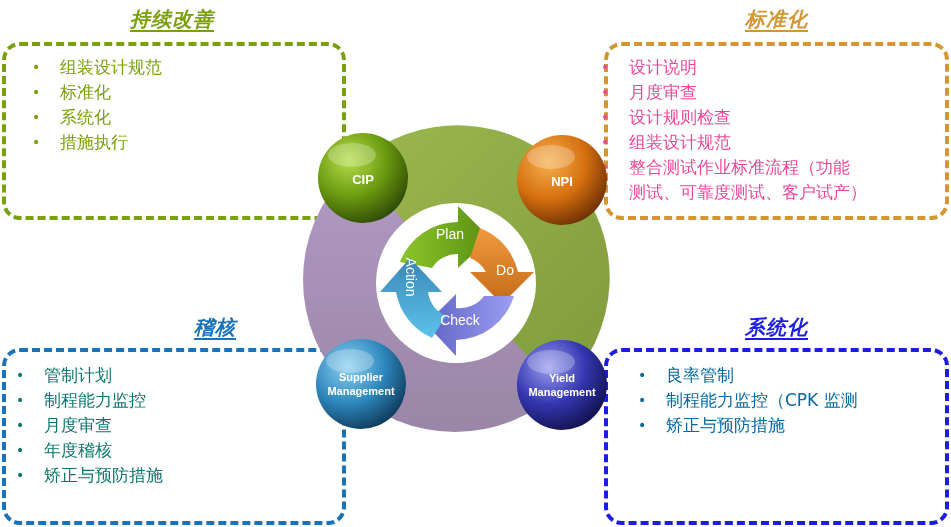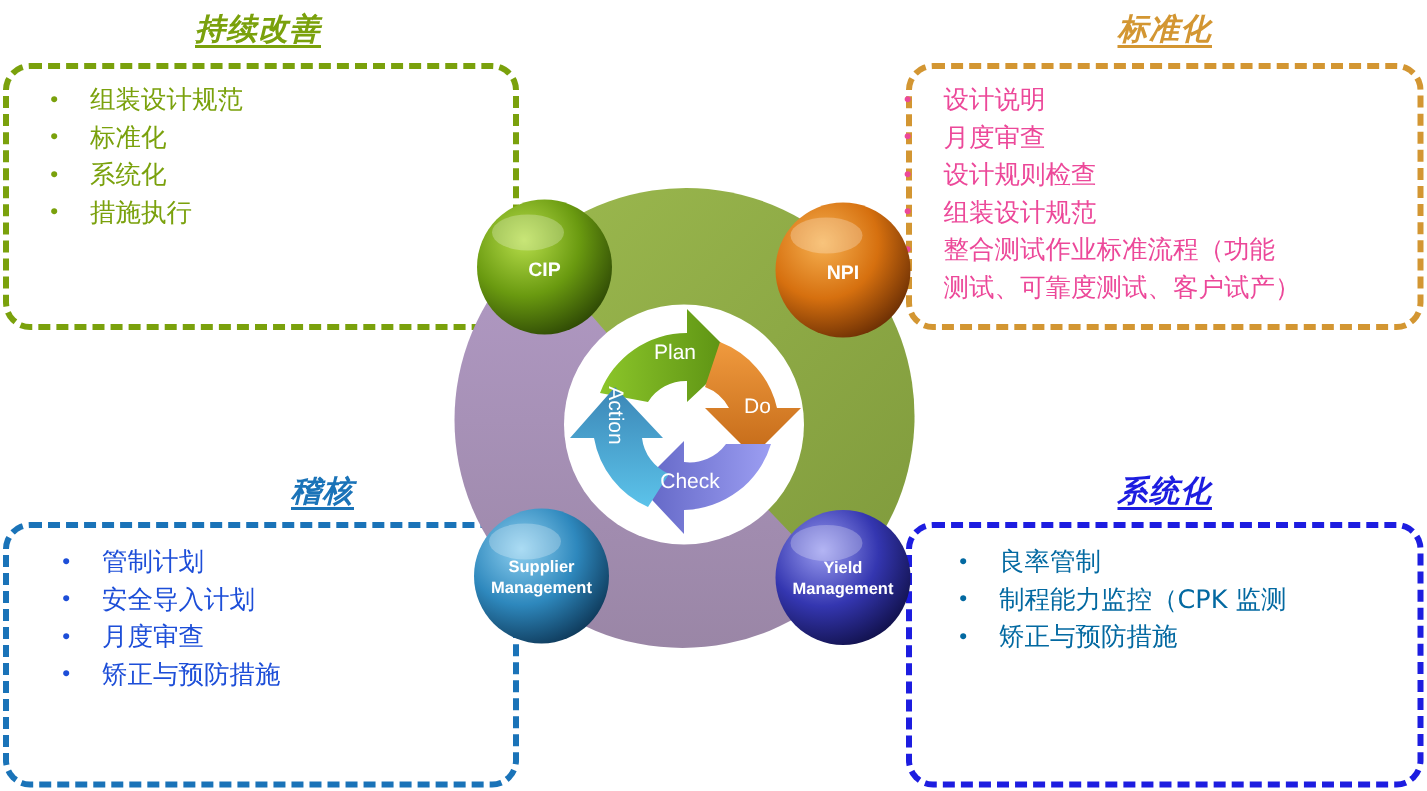--- a/index.html
+++ b/index.html
@@ -33,24 +33,25 @@
   <li>设计说明</li>
   <li>月度审查</li>
   <li>设计规则检查</li>
   <li>组装设计规范</li>
   <li>整合测试作业标准流程（功能</li>
   <li class="cont">测试、可靠度测试、客户试产）</li>
 </ul>
 
 <div class="heading" style="left:152px;top:314px;color:#1a73b8;margin-left:42px;">稽核</div>
 <div class="box" style="left:2px;top:348px;width:344px;height:177px;border-color:#1a73b8;"></div>
-<ul class="list" style="left:40px;top:363px;color:#1d4ed8;">
+<ul class="list" style="left:16px;top:363px;color:#0f766e;">
   <li>管制计划</li>
-  <li>安全导入计划</li>
+  <li>制程能力监控</li>
   <li>月度审查</li>
+  <li>年度稽核</li>
   <li>矫正与预防措施</li>
 </ul>
 
 <div class="heading" style="left:745px;top:314px;color:#1d1de0;">系统化</div>
 <div class="box" style="left:604px;top:348px;width:345px;height:177px;border-color:#1d1de0;"></div>
 <ul class="list" style="left:638px;top:363px;color:#0369a1;">
   <li>良率管制</li>
   <li>制程能力监控（CPK 监测</li>
   <li>矫正与预防措施</li>
 </ul>

